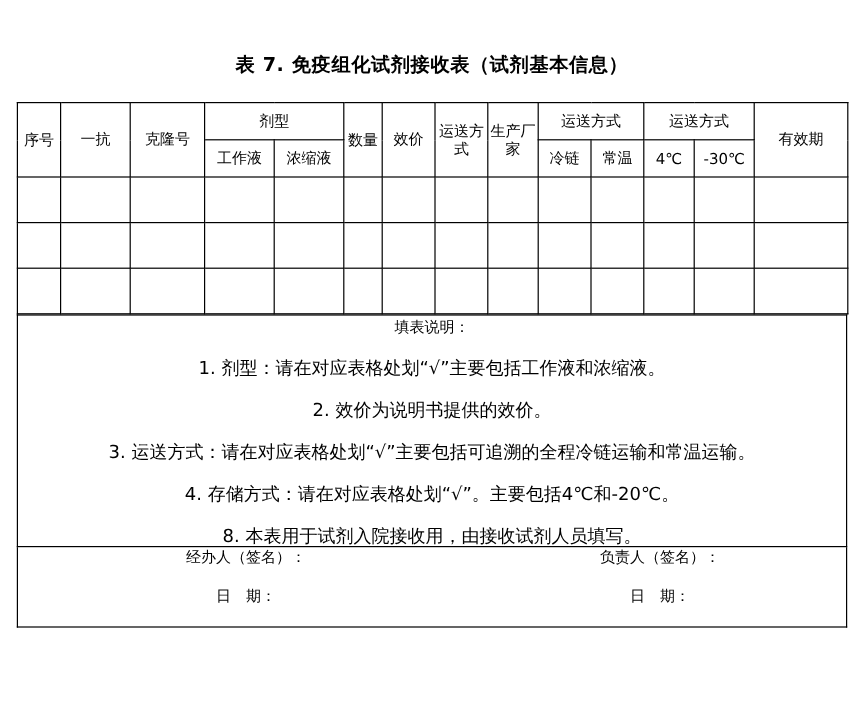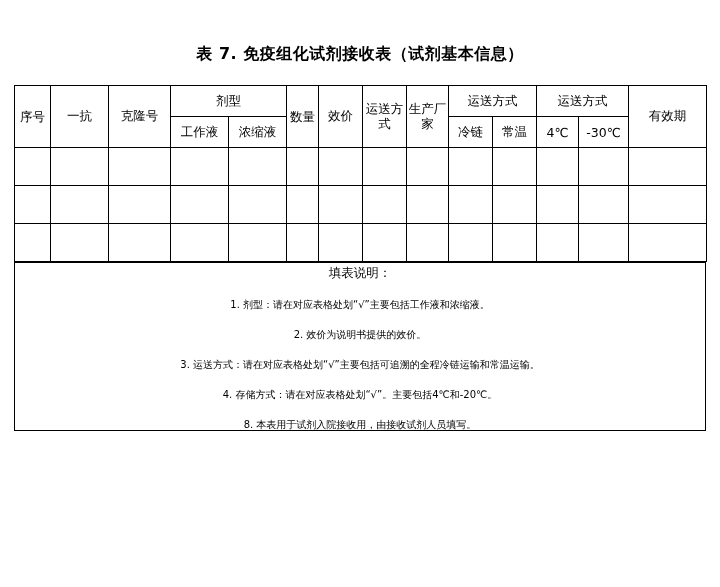--- a/index.html
+++ b/index.html
@@ -66,21 +66,21 @@
     vertical-align: top;
     font-size: 12.5px;
     line-height: 1.0;
   }
   .notes-title {
     margin: 4px 0 0 0;
     font-size: 12.5px;
   }
   .note-line {
     margin: 20px 0 0 0;
-    font-size: 10px;
+    font-size: 15px;
   }
   .sign-cell {
     border: 1px solid #000000;
     border-top: none;
     padding: 12px 16px 10px 16px;
     text-align: left;
     vertical-align: top;
     font-size: 12.5px;
   }
   .sign-row {
@@ -198,16 +198,28 @@
         <tr>
       <td class="notes-cell">
         <p class="notes-title">填表说明：</p>
         <p class="note-line">1. 剂型：请在对应表格处划“√”主要包括工作液和浓缩液。</p>
         <p class="note-line">2. 效价为说明书提供的效价。</p>
         <p class="note-line">3. 运送方式：请在对应表格处划“√”主要包括可追溯的全程冷链运输和常温运输。</p>
         <p class="note-line">4. 存储方式：请在对应表格处划“√”。主要包括4℃和-20℃。</p>
         <p class="note-line">8. 本表用于试剂入院接收用，由接收试剂人员填写。</p>
       </td>
     </tr>
+    <tr>
+      <td class="sign-cell">
+        <div class="sign-row">
+          <div class="sign-left">经办人（签名）：</div>
+          <div class="sign-right">负责人（签名）：</div>
+        </div>
+        <div class="sign-row">
+          <div class="sign-left">日　期：</div>
+          <div class="sign-right">日　期：</div>
+        </div>
+      </td>
+    </tr>
   </tbody>
     </table>
 
 </div>
 
 </body></html>

